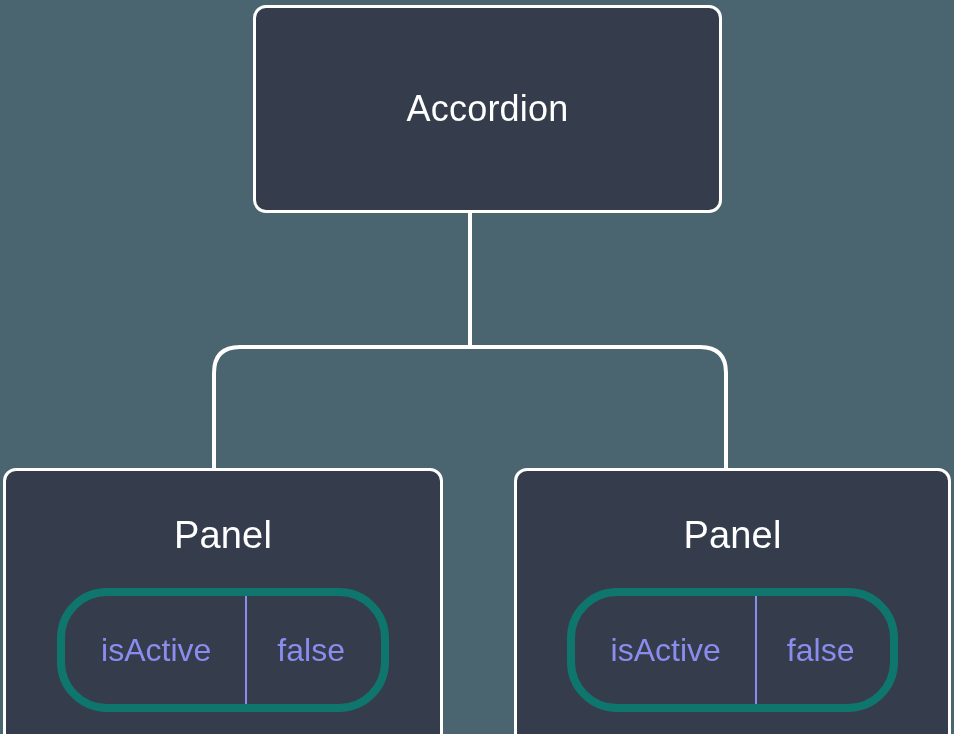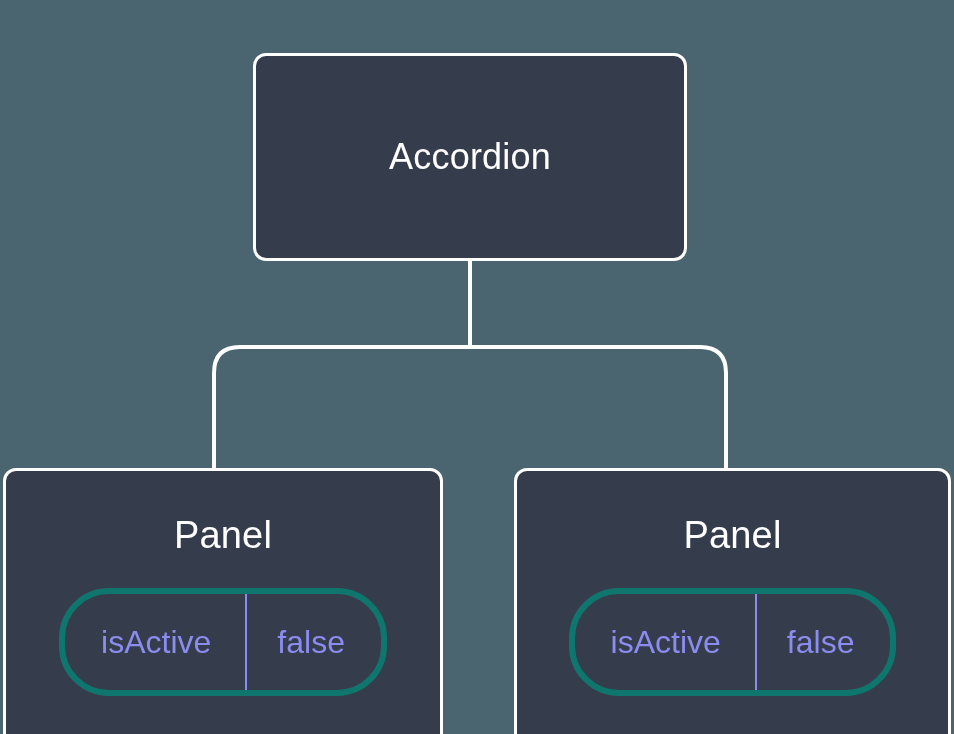--- a/index.html
+++ b/index.html
@@ -35,24 +35,23 @@
     border: 3px solid #ffffff;
     border-radius: 13px;
     display: flex;
     flex-direction: column;
     align-items: center;
   }
 
   .node-root {
     left: 253px;
     top: 5px;
-    width: 434px;
+    width: 469px;
     height: 208px;
     justify-content: center;
-    margin-top: 48px;
   }
 
   .node-child {
     top: 468px;
     width: 440px;
     height: 290px;          
     justify-content: flex-start;
     padding-top: 45px;
   }
 
@@ -69,22 +68,22 @@
   }
 
   .node-root .node-title {
     font-size: 36px;
   }
 
   
   .prop-badge {
     margin-top: 34px;
     box-sizing: border-box;
-    height: 108px;
-    border: 6px solid #0f766e;
+    height: 124px;
+    border: 8px solid #0f766e;
     border-radius: 50px;
     display: flex;
     align-items: stretch;
     background: transparent;
     overflow: hidden;
   }
 
   .prop-key,
   .prop-value {
     display: flex;

